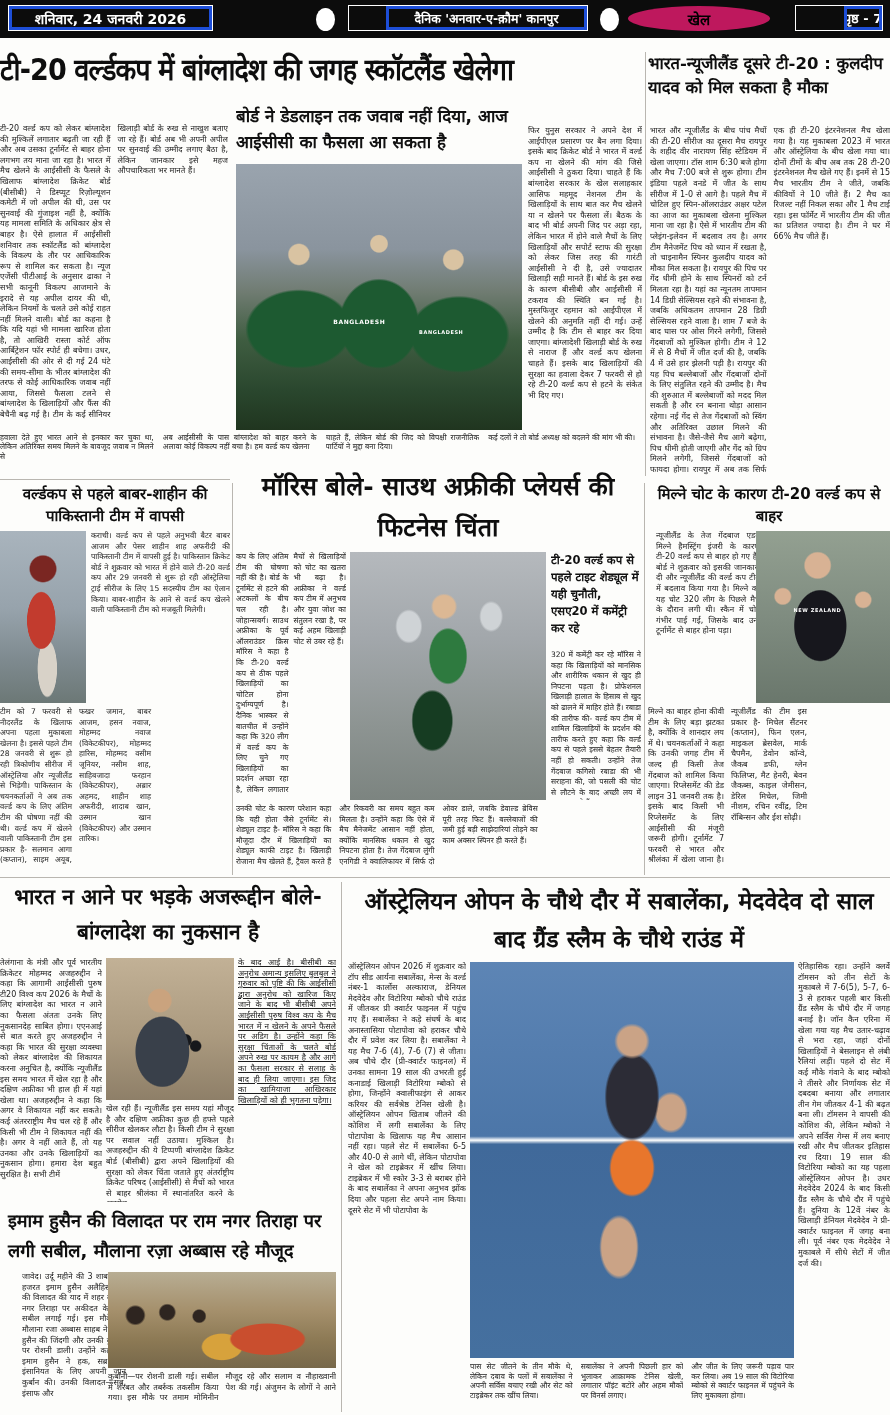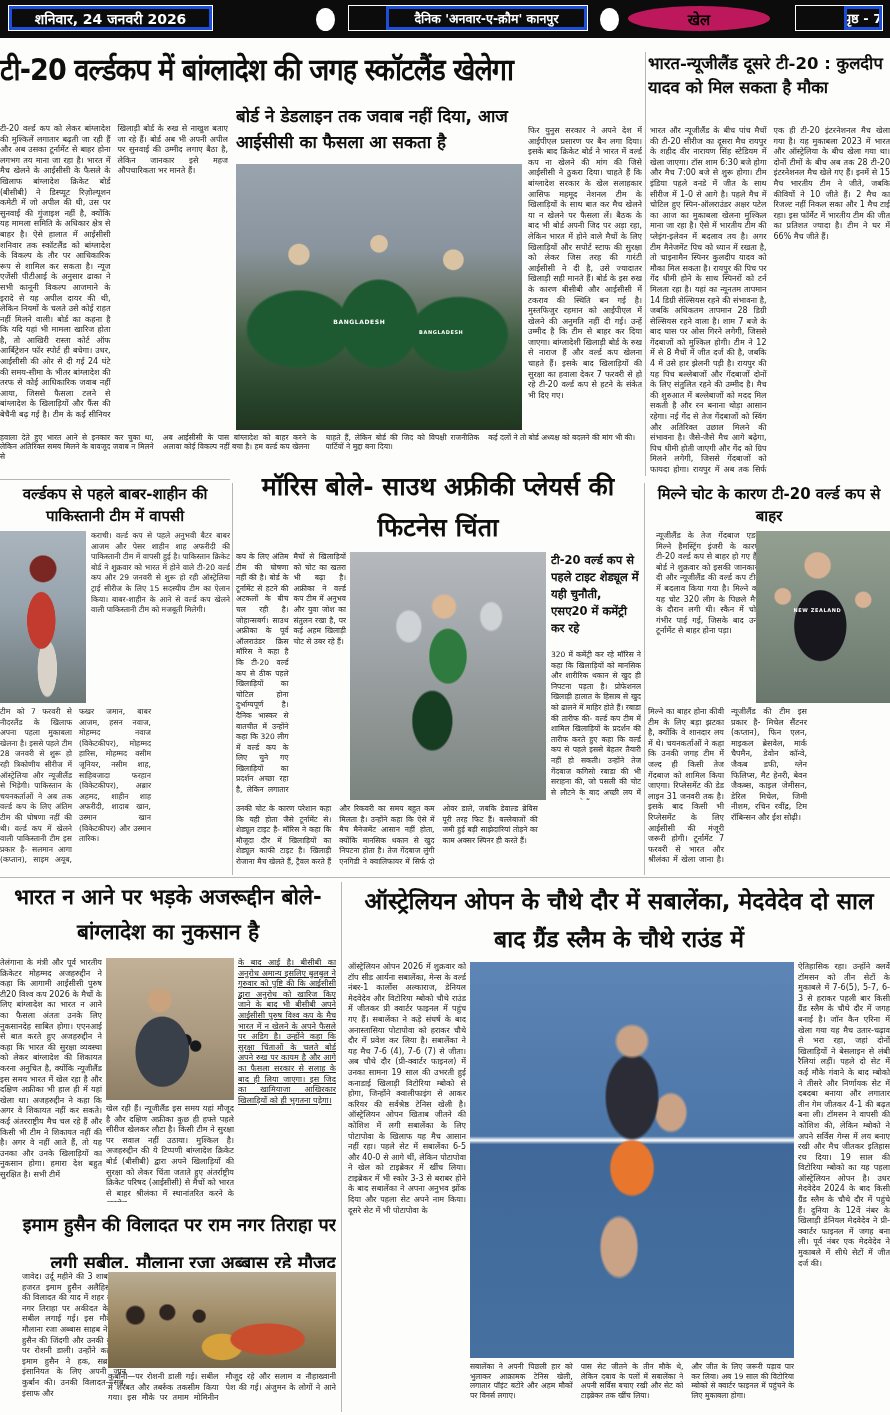--- a/index.html
+++ b/index.html
@@ -95,21 +95,21 @@
   .a6-col1{left:0;top:958px;width:102px;height:244px;}
   .a6-photo{left:106px;top:958px;width:128px;height:142px;
      background:
        radial-gradient(circle at 42% 30%,#caa37e 0 9%,transparent 10%),
        radial-gradient(ellipse at 44% 66%,#39404a 0 26%,transparent 27%),
        radial-gradient(circle at 62% 58%,#16181c 0 5%,transparent 6%),
        radial-gradient(circle at 70% 62%,#16181c 0 4%,transparent 5%),
        linear-gradient(180deg,#c2b196 0%,#ab9a7f 55%,#8e7f68 100%);}
   .a6-col2{left:106px;top:1104px;width:128px;height:98px;}
   .a6-col3{left:238px;top:958px;width:98px;height:244px;text-decoration:underline;}
-  .a7-head{left:0;top:1206px;width:336px;height:62px;font-size:18px;line-height:38px;text-align:right;}
+  .a7-head{left:0;top:1206px;width:336px;height:62px;font-size:18px;line-height:30px;text-align:left;padding-left:8px;}
   .a7-left{left:0;top:1272px;width:104px;height:143px;margin-left:22px;}
   .a7-photo{left:108px;top:1272px;width:228px;height:96px;
      background:
        radial-gradient(circle at 12% 45%,#2e2520 0 4%,transparent 5%),
        radial-gradient(circle at 26% 42%,#2e2520 0 4%,transparent 5%),
        radial-gradient(circle at 40% 46%,#2e2520 0 4%,transparent 5%),
        radial-gradient(ellipse at 70% 70%,#c94e2e 0 16%,transparent 17%),
        radial-gradient(ellipse at 50% 78%,#d7a23c 0 12%,transparent 13%),
        linear-gradient(180deg,#b8ad93 0%,#a5906c 40%,#8d7a55 70%,#77684a 100%);}
   .a7-bottom{left:108px;top:1372px;width:228px;height:42px;}
@@ -200,18 +200,18 @@
   <div class="body a7-left">जावेद। उर्दू महीने की 3 शाबान को हजरत इमाम हुसैन अलैहिस्सलाम की विलादत की याद में शहर के राम नगर तिराहा पर अकीदत के साथ सबील लगाई गई। इस मौके पर मौलाना रजा अब्बास साहब ने इमाम हुसैन की जिंदगी और उनकी कुर्बानी पर रोशनी डाली। उन्होंने कहा कि इमाम हुसैन ने हक, सब्र और इंसानियत के लिए अपनी जान कुर्बान की। उनकी विलादत—सब्र, इंसाफ और</div>
   <div class="photo a7-photo"></div>
   <div class="body c2 a7-bottom">कुर्बानी—पर रोशनी डाली गई। सबील में शरबत और तबर्रुक तकसीम किया गया। इस मौके पर तमाम मोमिनीन मौजूद रहे और सलाम व नौहाख्वानी पेश की गई। अंजुमन के लोगों ने आने वाले सभी अकीदतमंदों की खिदमत की।</div>
 
   <div class="vr" style="left:341px;top:882px;height:530px"></div>
   <div class="headline a8-head">ऑस्ट्रेलियन ओपन के चौथे दौर में सबालेंका, मेदवेदेव दो साल बाद ग्रैंड स्लैम के चौथे राउंड में</div>
   <div class="body a8-left">ऑस्ट्रेलियन ओपन 2026 में शुक्रवार को टॉप सीड आर्यना सबालेंका, मेन्स के वर्ल्ड नंबर-1 कार्लोस अल्काराज, डेनियल मेदवेदेव और विटोरिया म्बोको चौथे राउंड में जीतकर प्री क्वार्टर फाइनल में पहुंच गए हैं। सबालेंका ने कड़े संघर्ष के बाद अनास्तासिया पोटापोवा को हराकर चौथे दौर में प्रवेश कर लिया है। सबालेंका ने यह मैच 7-6 (4), 7-6 (7) से जीता। अब चौथे दौर (प्री-क्वार्टर फाइनल) में उनका सामना 19 साल की उभरती हुई कनाडाई खिलाड़ी विटोरिया म्बोको से होगा, जिन्होंने क्वालीफाइंग से आकर करियर की सर्वश्रेष्ठ टेनिस खेली है। ऑस्ट्रेलियन ओपन खिताब जीतने की कोशिश में लगी सबालेंका के लिए पोटापोवा के खिलाफ यह मैच आसान नहीं रहा। पहले सेट में सबालेंका 6-5 और 40-0 से आगे थीं, लेकिन पोटापोवा ने खेल को टाइब्रेकर में खींच लिया। टाइब्रेकर में भी स्कोर 3-3 से बराबर होने के बाद सबालेंका ने अपना अनुभव झोंक दिया और पहला सेट अपने नाम किया। दूसरे सेट में भी पोटापोवा के</div>
   <div class="photo a8-photo"></div>
   <div class="body a8-right">ऐतिहासिक रहा। उन्होंने क्लर्वे टॉमसन को तीन सेटों के मुकाबले में 7-6(5), 5-7, 6-3 से हराकर पहली बार किसी ग्रैंड स्लैम के चौथे दौर में जगह बनाई है। जॉन कैन एरिना में खेला गया यह मैच उतार-चढ़ाव से भरा रहा, जहां दोनों खिलाड़ियों ने बेसलाइन से लंबी रैलियां लड़ीं। पहले दो सेट में कई मौके गंवाने के बाद म्बोको ने तीसरे और निर्णायक सेट में दबदबा बनाया और लगातार तीन गेम जीतकर 4-1 की बढ़त बना ली। टॉमसन ने वापसी की कोशिश की, लेकिन म्बोको ने अपने सर्विस गेम्स में लय बनाए रखी और मैच जीतकर इतिहास रच दिया। 19 साल की विटोरिया म्बोको का यह पहला ऑस्ट्रेलियन ओपन है। उधर मेदवेदेव 2024 के बाद किसी ग्रैंड स्लैम के चौथे दौर में पहुंचे हैं। दुनिया के 12वें नंबर के खिलाड़ी डेनियल मेदवेदेव ने प्री-क्वार्टर फाइनल में जगह बना ली। पूर्व नंबर एक मेदवेदेव ने मुकाबले में सीधे सेटों में जीत दर्ज की।</div>
   <div class="a8-bottom" style="position:absolute;display:flex;gap:8px;">
+    <div class="bcell" style="flex:1;font-size:7.5px;line-height:9.6px;text-align:justify;overflow:hidden;color:#1c1c1c;">पास सेट जीतने के तीन मौके थे, लेकिन दबाव के पलों में सबालेंका ने अपनी सर्विस बचाए रखी और सेट को टाइब्रेकर तक खींच लिया।</div>
     <div class="bcell" style="flex:1;font-size:7.5px;line-height:9.6px;text-align:justify;overflow:hidden;color:#1c1c1c;">सबालेंका ने अपनी पिछली हार को भुलाकर आक्रामक टेनिस खेली, लगातार पॉइंट बटोरे और अहम मौकों पर विनर्स लगाए।</div>
-    <div class="bcell" style="flex:1;font-size:7.5px;line-height:9.6px;text-align:justify;overflow:hidden;color:#1c1c1c;">पास सेट जीतने के तीन मौके थे, लेकिन दबाव के पलों में सबालेंका ने अपनी सर्विस बचाए रखी और सेट को टाइब्रेकर तक खींच लिया।</div>
     <div class="bcell" style="flex:1;font-size:7.5px;line-height:9.6px;text-align:justify;overflow:hidden;color:#1c1c1c;">और जीत के लिए जरूरी पड़ाव पार कर लिया। अब 19 साल की विटोरिया म्बोको से क्वार्टर फाइनल में पहुंचने के लिए मुकाबला होगा।</div>
   </div>
 
 </div>
 
 </body></html>

